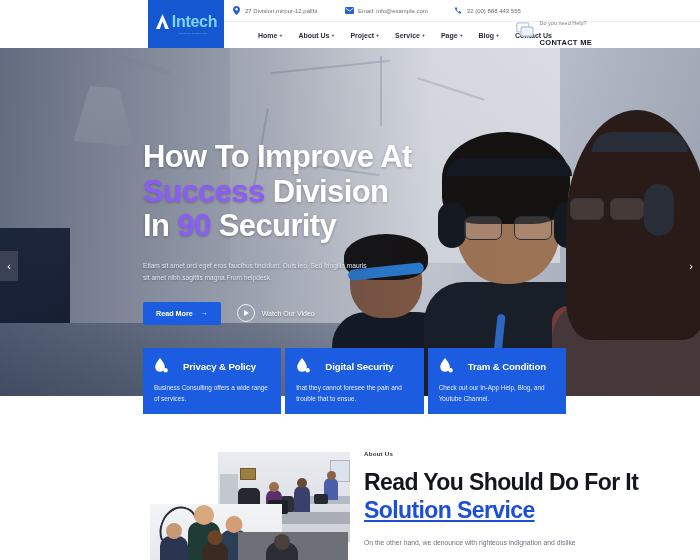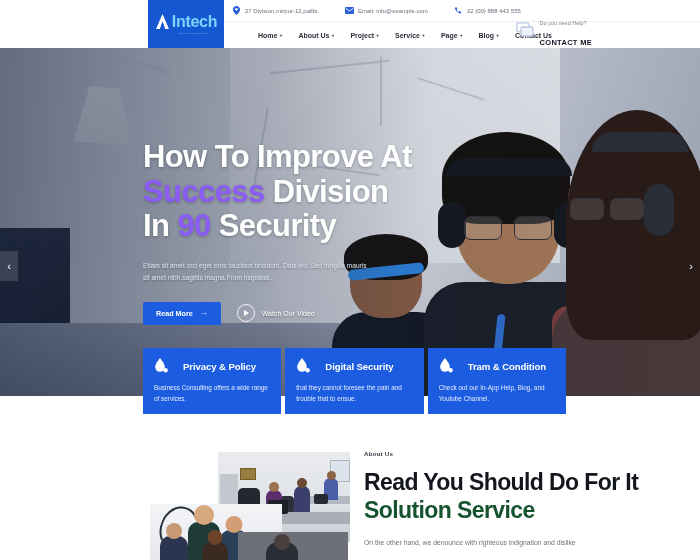--- a/index.html
+++ b/index.html
@@ -309,21 +309,21 @@
   }
   .io-person { position: absolute; left: 28px; top: 10px; width: 32px; height: 22px; background: #2a2d34; border-radius: 12px 12px 0 0; }
   .io-head { position: absolute; left: 36px; top: 2px; width: 16px; height: 16px; background: #4a3f3c; border-radius: 50%; }
 
   .about-text { position: absolute; left: 364px; top: 36px; width: 300px; }
   .about-label { font-size: 6.2px; font-weight: 700; color: #333844; letter-spacing: .2px; }
   .about-h2 {
     margin-top: 11px; font-size: 23px; font-weight: 700; color: #14161d;
     line-height: 1.22; letter-spacing: -0.6px;
   }
-  .about-h2 .blue-u { color: #14532d; text-underline-offset: 2px; }
+  .about-h2 .blue-u { color: #1d4ed8; text-decoration: underline; text-underline-offset: 2px; }
   .about-p { margin-top: 13px; font-size: 6.8px; color: #6d727d; line-height: 1.7; }
 </style>
 </head>
 <body>
 
 <div class="page">
 
   <div class="header">
 
     <div class="logo-box">

